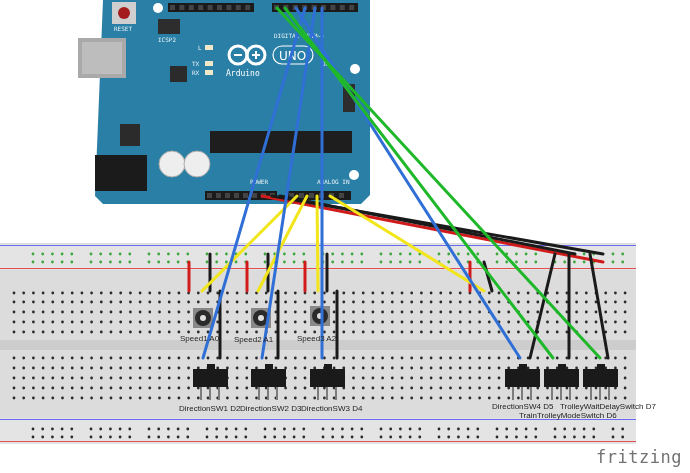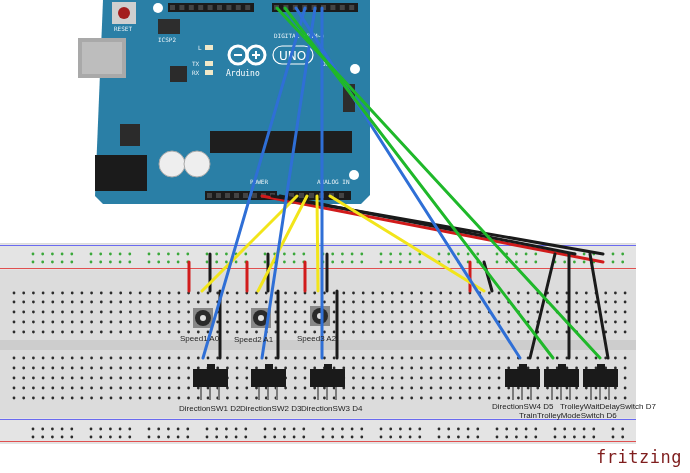--- a/index.html
+++ b/index.html
@@ -1,20 +1,20 @@
 <!DOCTYPE html>
 <html><head>
 <meta charset="utf-8">
 <style>
   html,body{margin:0;padding:0;background:#fff;}
   body{width:690px;height:473px;position:relative;overflow:hidden;font-family:"Liberation Sans",sans-serif;}
   svg{position:absolute;left:0;top:0;}
   .lbl{font-family:"Liberation Sans",sans-serif;font-size:8px;fill:#222;}
   .brd{font-family:"DejaVu Sans Mono",monospace;font-size:6px;fill:#e8f2f7;}
-  .wm{position:absolute;right:8px;bottom:6px;font-family:"DejaVu Sans Mono",monospace;font-size:17px;color:#7f1d1d;letter-spacing:0.5px;}
+  .wm{position:absolute;right:8px;bottom:6px;font-family:"DejaVu Sans Mono",monospace;font-size:17px;color:#737373;letter-spacing:0.5px;}
 </style>
 </head>
 <body>
 
 <svg width="690" height="473" viewBox="0 0 690 473">
 
   <g>
     <rect x="0" y="243" width="636" height="200" fill="#dcdcdc"></rect>
 
     <rect x="0" y="244" width="636" height="26" fill="#e4e4e4"></rect>

